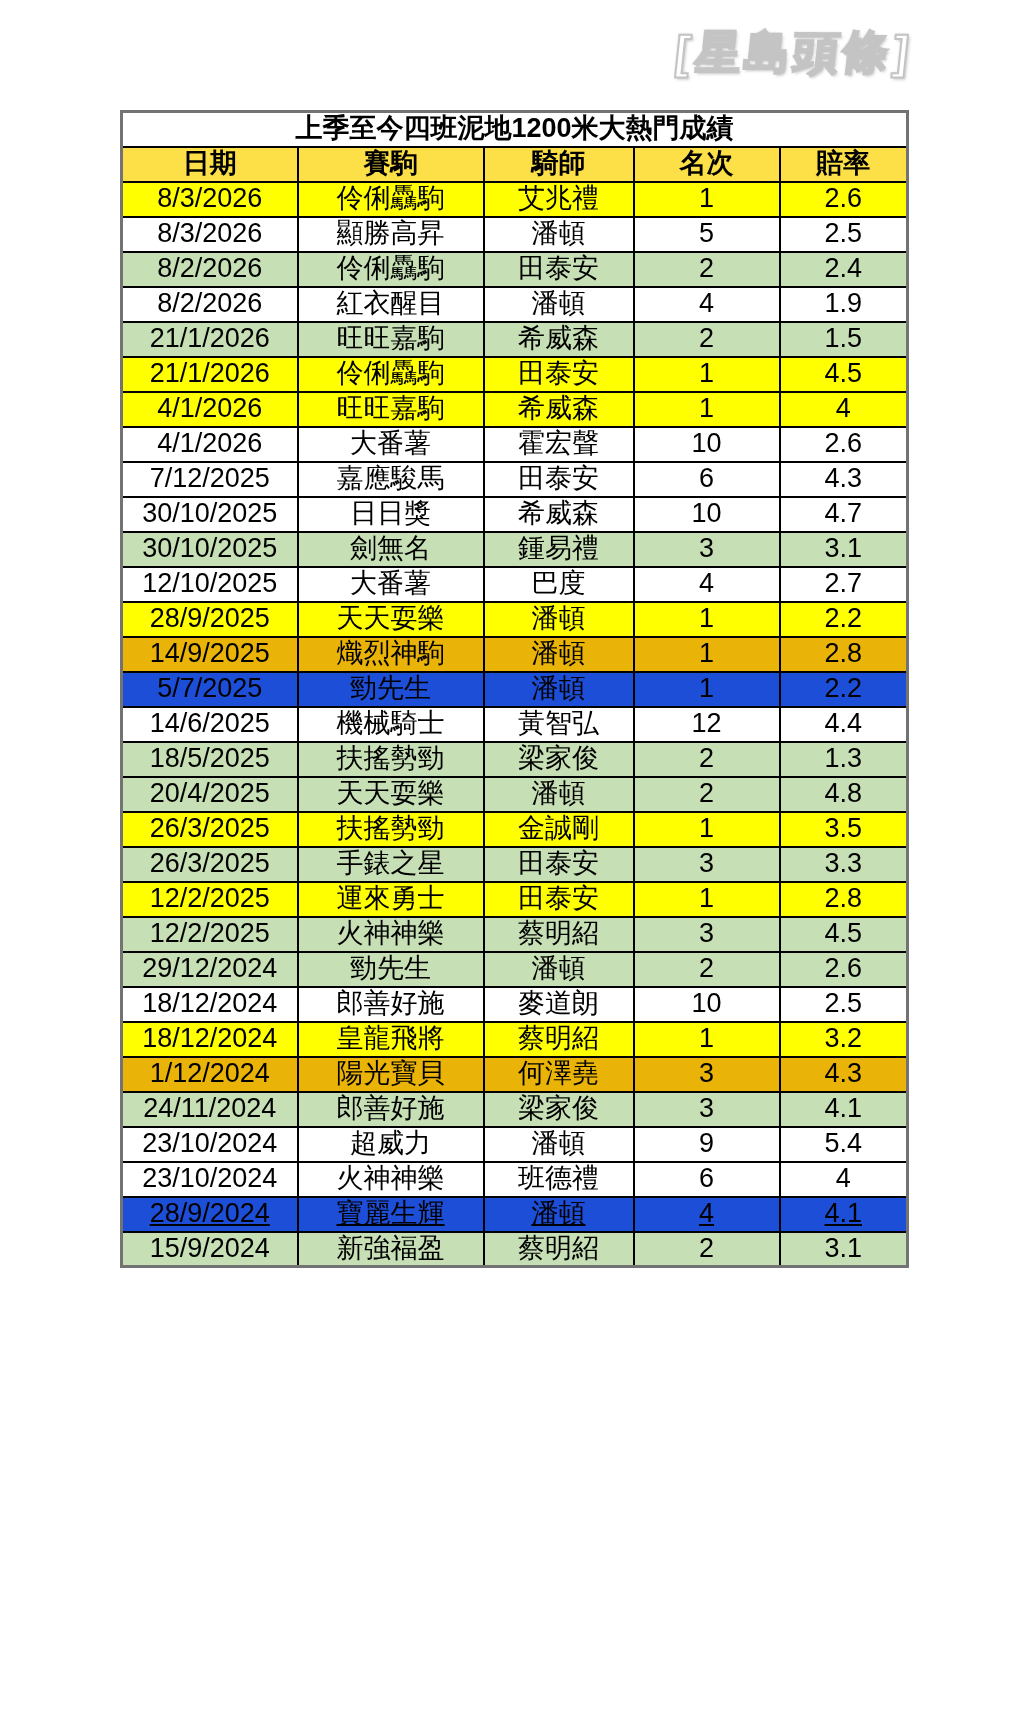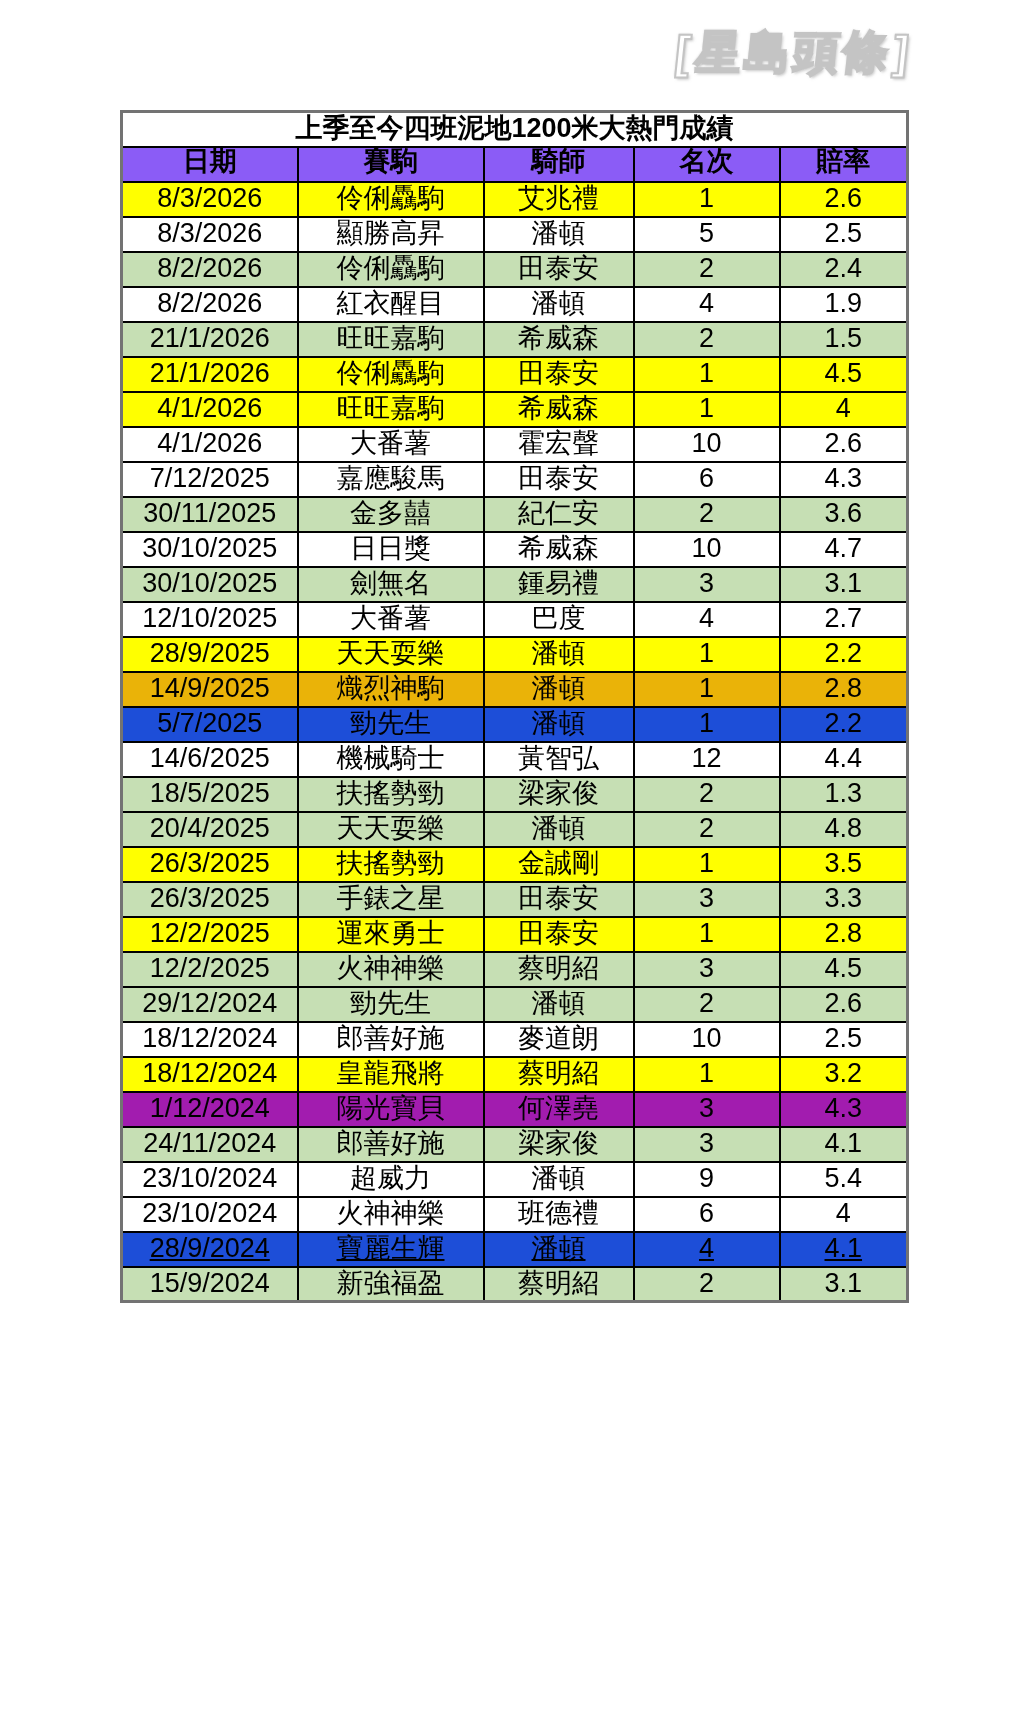--- a/index.html
+++ b/index.html
@@ -52,22 +52,21 @@
     color:#000;
   }
   th.title-cell {
     font-size:29px;
     font-weight:bold;
     height:36px;
     background:#fff;
   }
   tr.header-row th {
     font-weight:bold;
-    background:#8b5cf6;
-    font-family:Liberation Mono, monospace;
+    background:#fde047;
   }
   col.c-date   { width:176px; }
   col.c-horse  { width:186px; }
   col.c-jockey { width:150px; }
   col.c-pos    { width:146px; }
   col.c-odds   { width:128px; }
 </style>
 </head>
 <body>
 
@@ -154,27 +153,20 @@
           <td>10</td>
           <td>2.6</td>
         </tr>
         <tr style="background: rgb(255, 255, 255);">
           <td>7/12/2025</td>
           <td>嘉應駿馬</td>
           <td>田泰安</td>
           <td>6</td>
           <td>4.3</td>
         </tr>
-        <tr style="background: rgb(198, 223, 180);">
-          <td>30/11/2025</td>
-          <td>金多囍</td>
-          <td>紀仁安</td>
-          <td>2</td>
-          <td>3.6</td>
-        </tr>
         <tr style="background: rgb(255, 255, 255);">
           <td>30/10/2025</td>
           <td>日日獎</td>
           <td>希威森</td>
           <td>10</td>
           <td>4.7</td>
         </tr>
         <tr style="background: rgb(198, 223, 180);">
           <td>30/10/2025</td>
           <td>劍無名</td>
@@ -273,21 +265,21 @@
           <td>10</td>
           <td>2.5</td>
         </tr>
         <tr style="background: rgb(255, 255, 0);">
           <td>18/12/2024</td>
           <td>皇龍飛將</td>
           <td>蔡明紹</td>
           <td>1</td>
           <td>3.2</td>
         </tr>
-        <tr style="background: #a21caf; margin-top: 30px;">
+        <tr style="background: #eab308; margin-top: 30px;">
           <td>1/12/2024</td>
           <td>陽光寶貝</td>
           <td>何澤堯</td>
           <td>3</td>
           <td>4.3</td>
         </tr>
         <tr style="background: rgb(198, 223, 180);">
           <td>24/11/2024</td>
           <td>郎善好施</td>
           <td>梁家俊</td>

